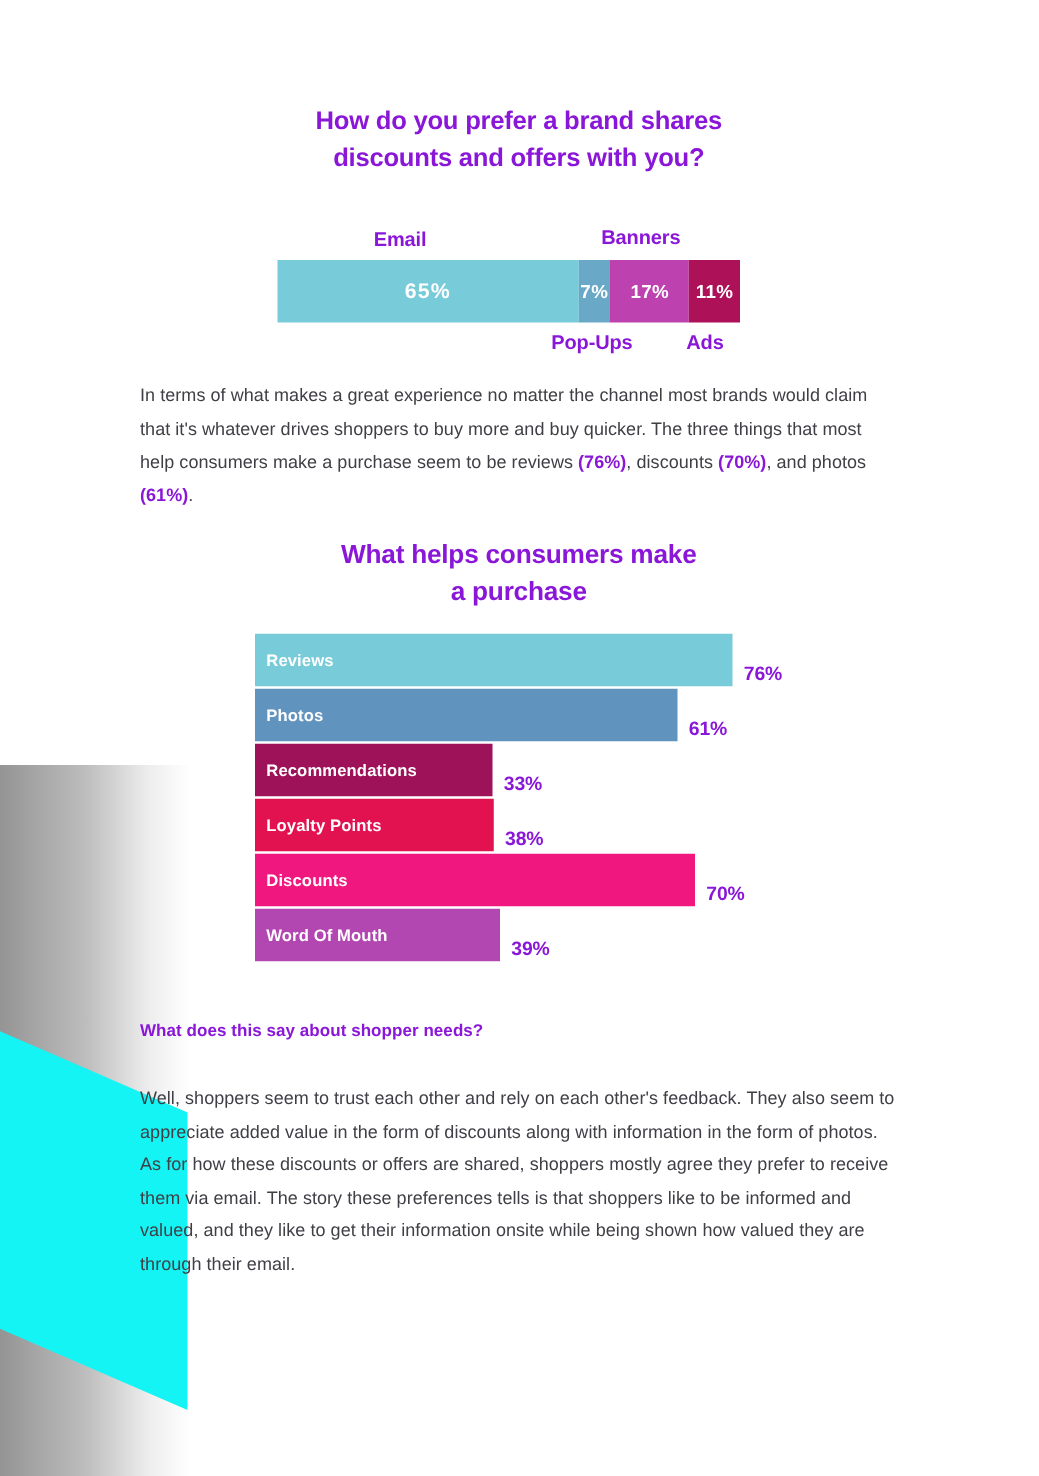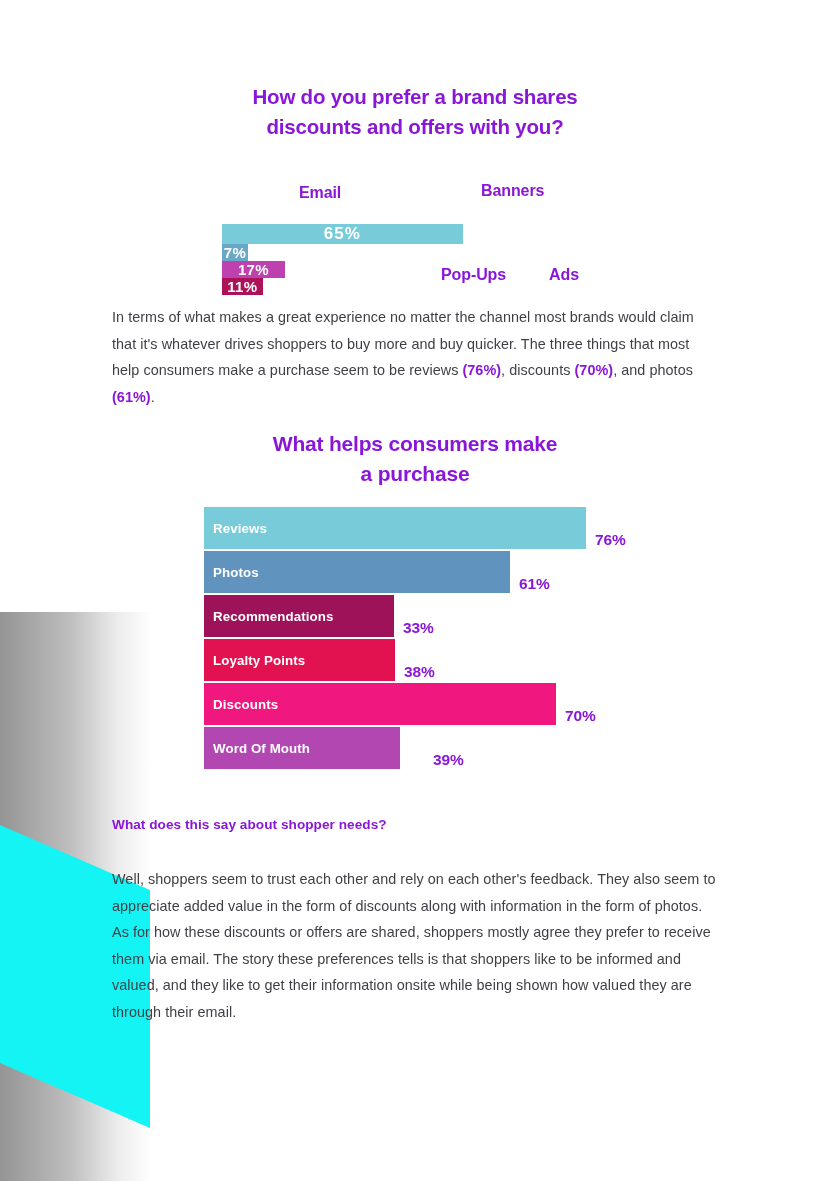--- a/index.html
+++ b/index.html
@@ -144,21 +144,21 @@
 <div id="content">
 
   <div class="abs chart-title" style="left:165px; top:82px; width:500px;">
     <div>How do you prefer a brand shares</div>
     <div>discounts and offers with you?</div>
   </div>
 
   <div class="stack-label" style="left:299px; top:184px;">Email</div>
   <div class="stack-label" style="left:481px; top:182px;">Banners</div>
 
-  <div class="abs" id="stacked-bar" style="left:222px; top:224px;flex-direction:column;">
+  <div class="abs" id="stacked-bar" style="left:222px; top:208px;">
     <div class="stack-seg" style="width:240.5px; background:#78cbd8;">
       <span style="font-size:17px;letter-spacing:1px;">65%</span>
     </div>
     <div class="stack-seg" style="width:25.9px; background:#6aa8c8;">
       <span>7%</span>
     </div>
     <div class="stack-seg" style="width:62.9px; background:#bd41ae;">
       <span>17%</span>
     </div>
     <div class="stack-seg" style="width:40.7px; background:#ad1158;">
@@ -181,21 +181,21 @@
   <div id="hbar-chart" style="left:204px; top:507px; width:560px;">
 
     <div class="hbar-row" style="margin-bottom:0px;">
       <div class="hbar" style="width:382px; background:#78cbd8;">
         <span class="hbar-label">Reviews</span>
       </div>
       <span class="hbar-value">76%</span>
     </div>
 
     <div class="hbar-row" style="margin-top:2px;">
-      <div class="hbar" style="width:306px; background:#6193bf;">
+      <div class="hbar" style="width:338px; background:#6193bf;">
         <span class="hbar-label">Photos</span>
       </div>
       <span class="hbar-value">61%</span>
     </div>
 
     <div class="hbar-row" style="margin-top:2px;">
       <div class="hbar" style="width:190px; background:#9e1259;">
         <span class="hbar-label">Recommendations</span>
       </div>
       <span class="hbar-value">33%</span>
@@ -208,21 +208,21 @@
       <span class="hbar-value">38%</span>
     </div>
 
     <div class="hbar-row" style="margin-top:2px;">
       <div class="hbar" style="width:352px; background:#f0177f;">
         <span class="hbar-label">Discounts</span>
       </div>
       <span class="hbar-value">70%</span>
     </div>
 
-    <div class="hbar-row" style="margin-top:2px;gap:24px;">
+    <div class="hbar-row" style="margin-top:2px;">
       <div class="hbar" style="width:196px; background:#b247b2;">
         <span class="hbar-label">Word Of Mouth</span>
       </div>
       <span class="hbar-value">39%</span>
     </div>
   </div>
 
   <div class="abs sub-head" style="left:112px; top:817px;">What does this say about shopper needs?</div>
 
   <div class="abs body-text" style="left:112px; top:866px; width:604px;">Well, shoppers seem to trust each other and rely on each other's feedback. They also seem to appreciate added value in the form of discounts along with information in the form of photos. As for how these discounts or offers are shared, shoppers mostly agree they prefer to receive them via email. The story these preferences tells is that shoppers like to be informed and valued, and they like to get their information onsite while being shown how valued they are through their email.</div>

